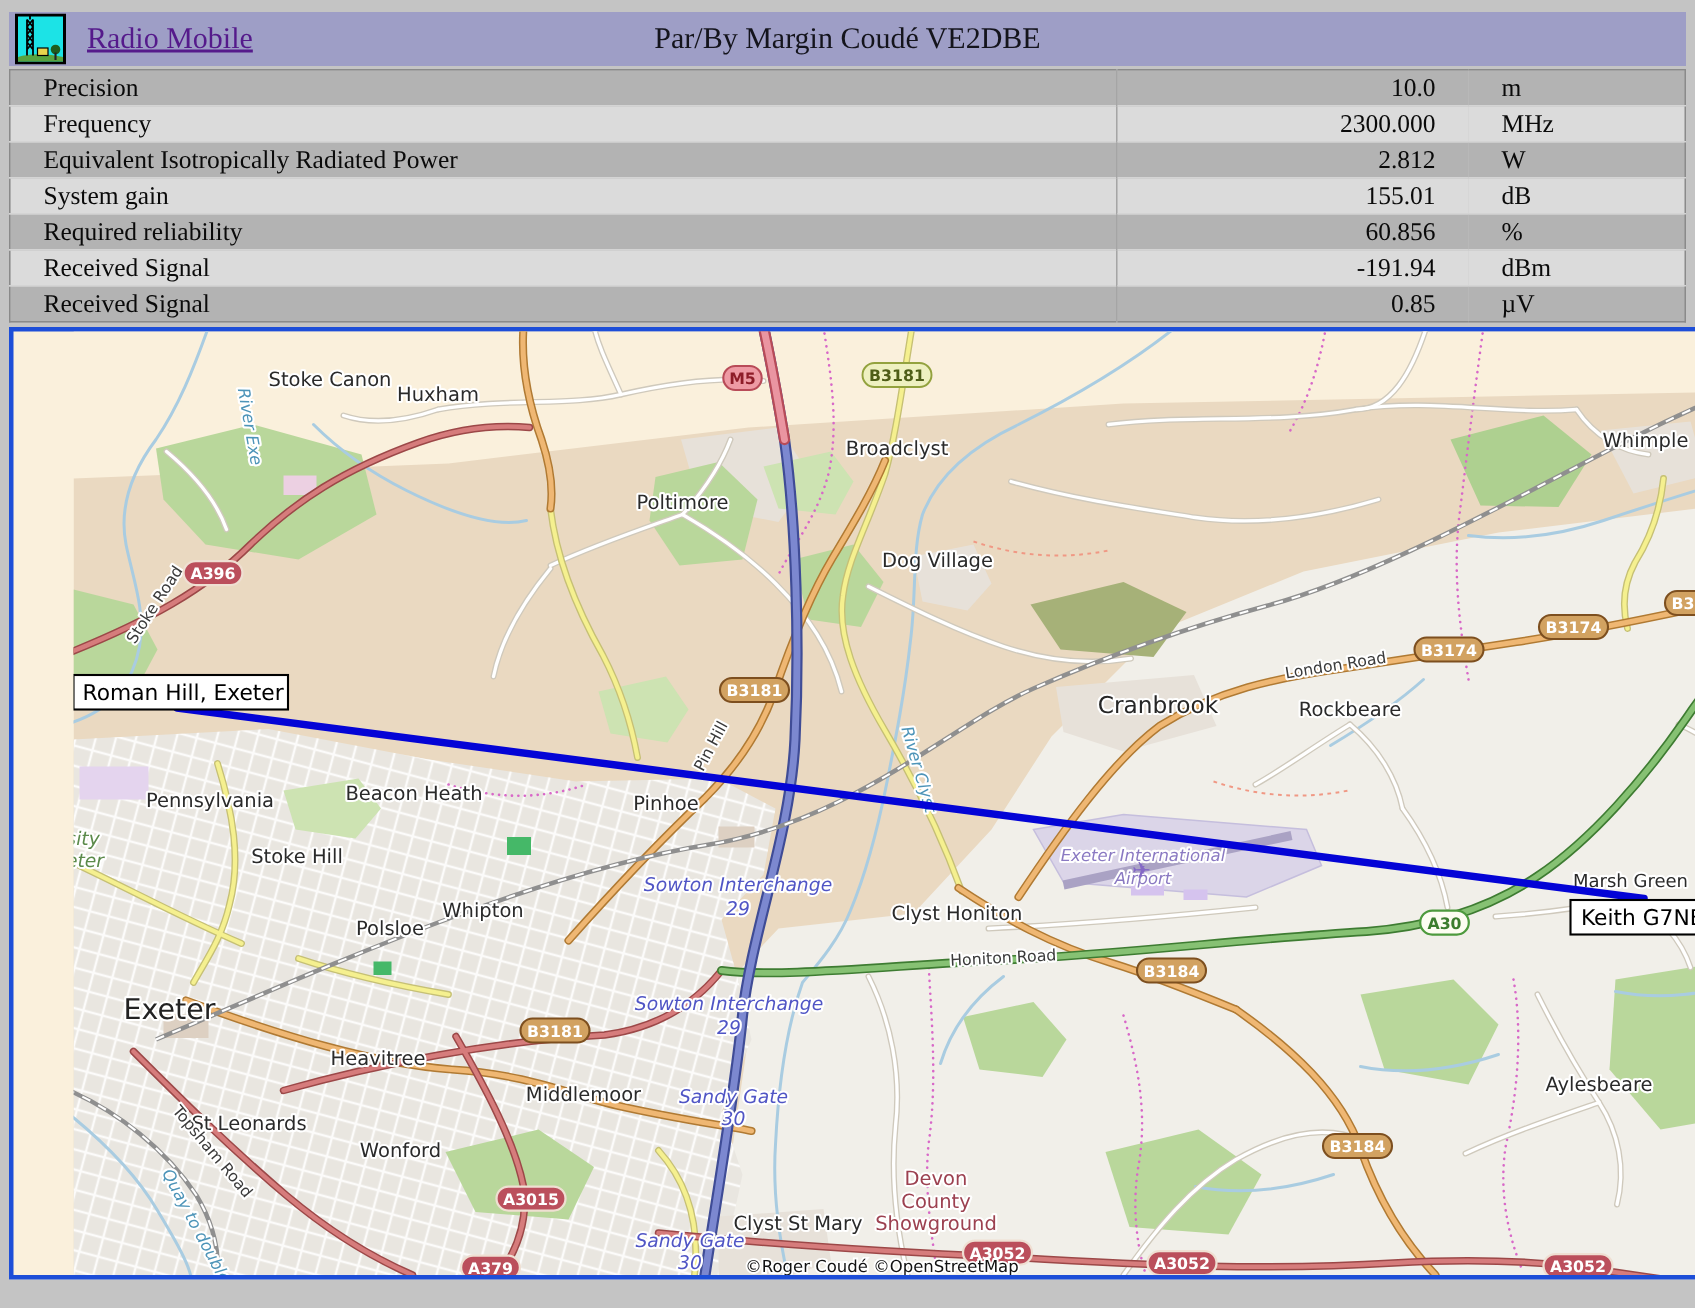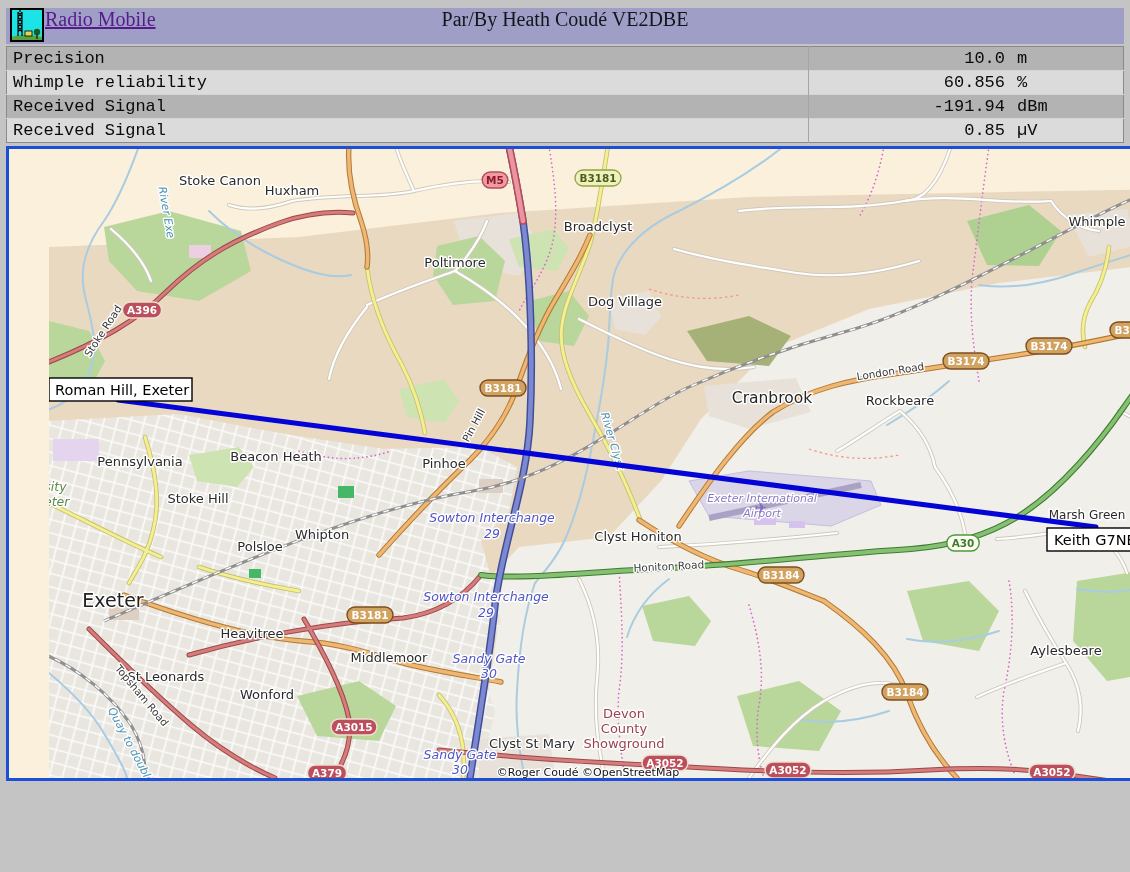--- a/index.html
+++ b/index.html
@@ -1,27 +1,27 @@
 <!DOCTYPE html>
 <html><head>
 <meta charset="utf-8">
 <style>
   html,body{margin:0;padding:0;background:#c4c4c4;width:1130px;height:872px;overflow:hidden;}
   .page{width:1118px;margin:0 auto 0 6px;padding-top:8px;font-family:"Liberation Serif",serif;}
   
-  .hdr{position:relative;height:36px;background:#9e9ec6;display:flex;align-items:flex-start;gap:1px;padding:0 2px;}
+  .hdr{position:relative;height:36px;background:#9e9ec6;display:flex;align-items:center;gap:14px;padding:0 2px;}
   .logo{width:34px;height:34px;flex:0 0 auto;margin-left:2px;}
   .applink{font-size:20px;color:#551a8b;text-decoration:underline;z-index:2;}
   .credit{position:absolute;left:0;right:0;text-align:center;font-size:20px;color:#14141c;pointer-events:none;}
   
   table.report{width:1118px;border-collapse:collapse;margin-top:2px;font-size:17px;color:#0a0a0a;
     border:1px solid #8a8a8a;}
   table.report tr:nth-child(odd){background:#b3b3b3;}
   table.report tr:nth-child(even){background:#dbdbdb;}
-  table.report td{padding:1px 6px;height:21px;border-top:1px solid #d4d4d4;font-family:Liberation Mono, monospace;}
+  table.report td{padding:1px 22px;height:21px;border-top:1px solid #d4d4d4;}
   table.report tr:first-child td{border-top:none;}
   td.lbl{text-align:left;padding-left:4px;}
   td.val{width:190px;text-align:right;border-left:1px solid #a5a5a5;padding-right:8px;}
   td.unit{width:100px;text-align:left;}
   tr.bold td{font-weight:bold;}
   
   .map{width:1116px;height:629px;margin-top:3px;border:3px solid #1d4ed8;background:#faf0dc;position:relative;padding-left:40px;}
   svg{display:block;}
   
   use.cw{stroke:#cfc9bc;stroke-width:4;fill:none;stroke-linecap:round}
@@ -76,32 +76,47 @@
   <div class="hdr">
     <svg class="logo" viewBox="0 0 34 34">
       <rect x="1" y="1" width="32" height="32" fill="#1ce3e6" stroke="#000" stroke-width="2"></rect>
       <path d="M2 29 C 10 26 24 27 32 29 L32 32 L2 32 Z" fill="#57a33f"></path>
       <path d="M8 28 L8 4 M12 28 L12 4 M8 4 L12 9 M12 4 L8 9 M8 9 L12 14 M12 9 L8 14 M8 14 L12 19 M12 14 L8 19 M8 19 L12 24 M12 19 L8 24 M10 1 L10 4" stroke="#000" stroke-width="1.2" fill="none"></path>
       <rect x="15" y="23" width="7" height="5" fill="#e8d44d" stroke="#000" stroke-width="0.8"></rect>
       <circle cx="27" cy="24" r="3.2" fill="#1e5c1e"></circle>
       <rect x="26.3" y="26" width="1.4" height="5" fill="#222"></rect>
     </svg>
     <a href="#" class="applink">Radio Mobile</a>
-    <div class="credit">Par/By Heath Coudé VE2DBE</div>
+    <div class="credit">Par/By Margin Coudé VE2DBE</div>
   </div>
 
   <table class="report">
     <tbody>
       <tr>
         <td class="lbl">Precision</td>
         <td class="val">10.0</td>
         <td class="unit">m</td>
       </tr>
       <tr>
-        <td class="lbl">Whimple reliability</td>
+        <td class="lbl">Frequency</td>
+        <td class="val">2300.000</td>
+        <td class="unit">MHz</td>
+      </tr>
+      <tr>
+        <td class="lbl">Equivalent Isotropically Radiated Power</td>
+        <td class="val">2.812</td>
+        <td class="unit">W</td>
+      </tr>
+      <tr>
+        <td class="lbl">System gain</td>
+        <td class="val">155.01</td>
+        <td class="unit">dB</td>
+      </tr>
+      <tr>
+        <td class="lbl">Required reliability</td>
         <td class="val">60.856</td>
         <td class="unit">%</td>
       </tr>
       <tr>
         <td class="lbl">Received Signal</td>
         <td class="val">-191.94</td>
         <td class="unit">dBm</td>
       </tr>
       <tr>
         <td class="lbl">Received Signal</td>

